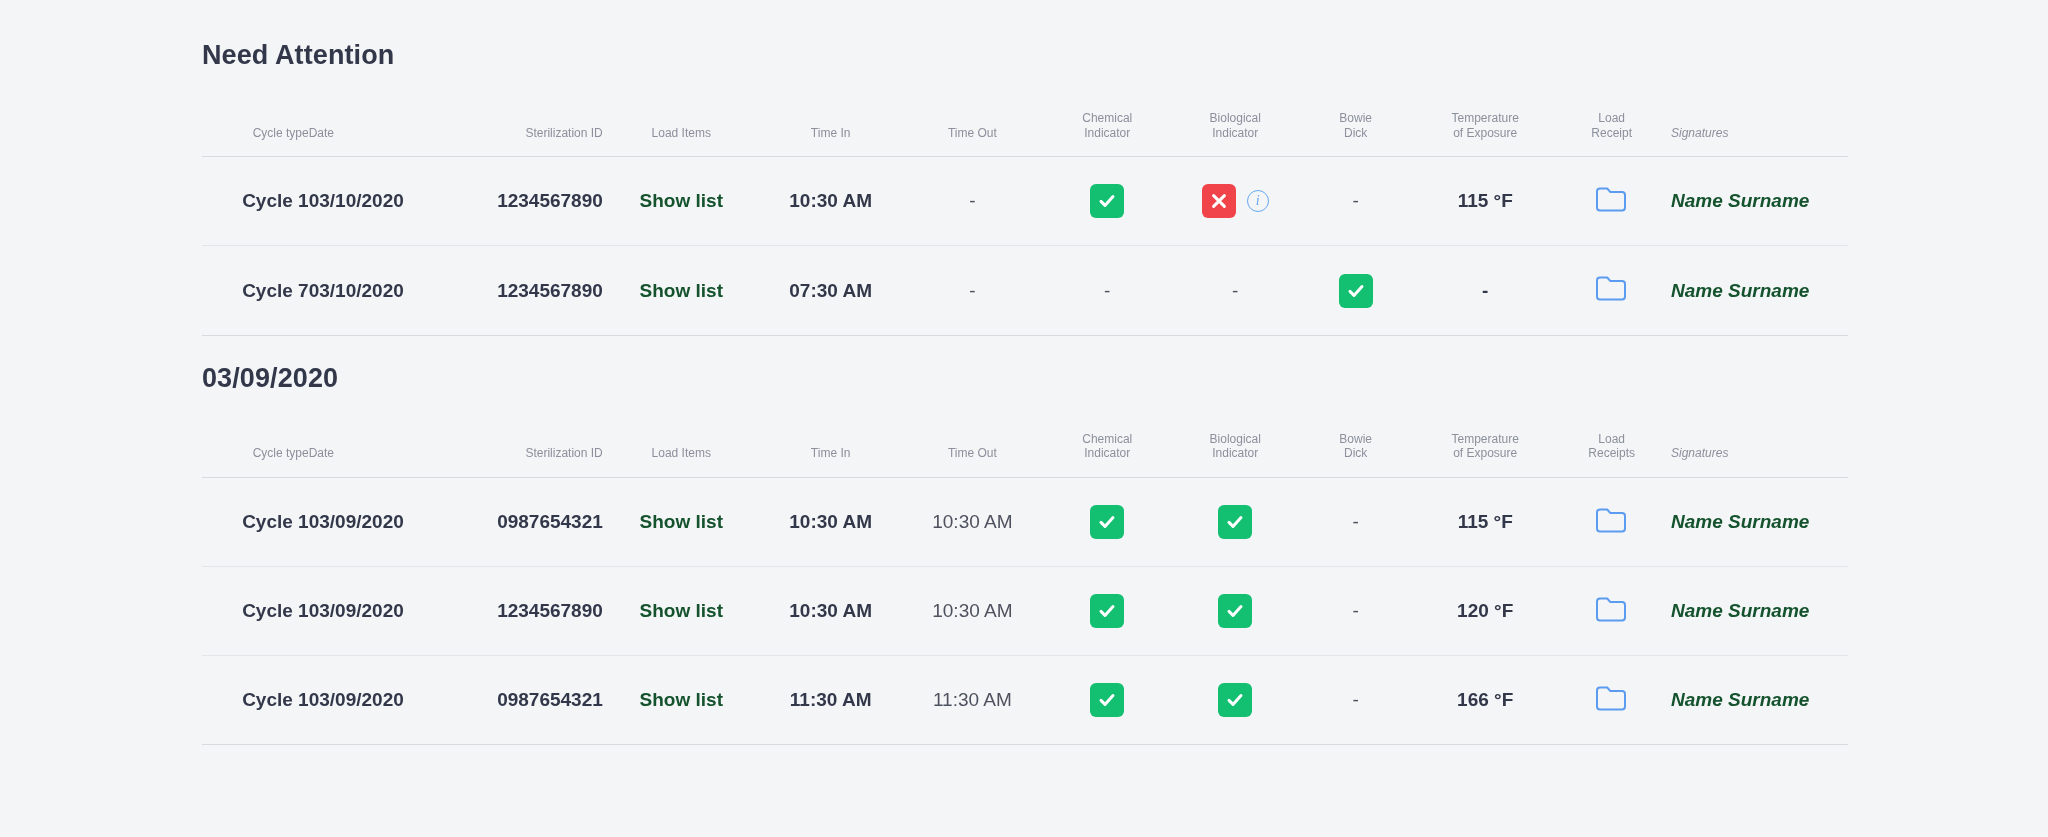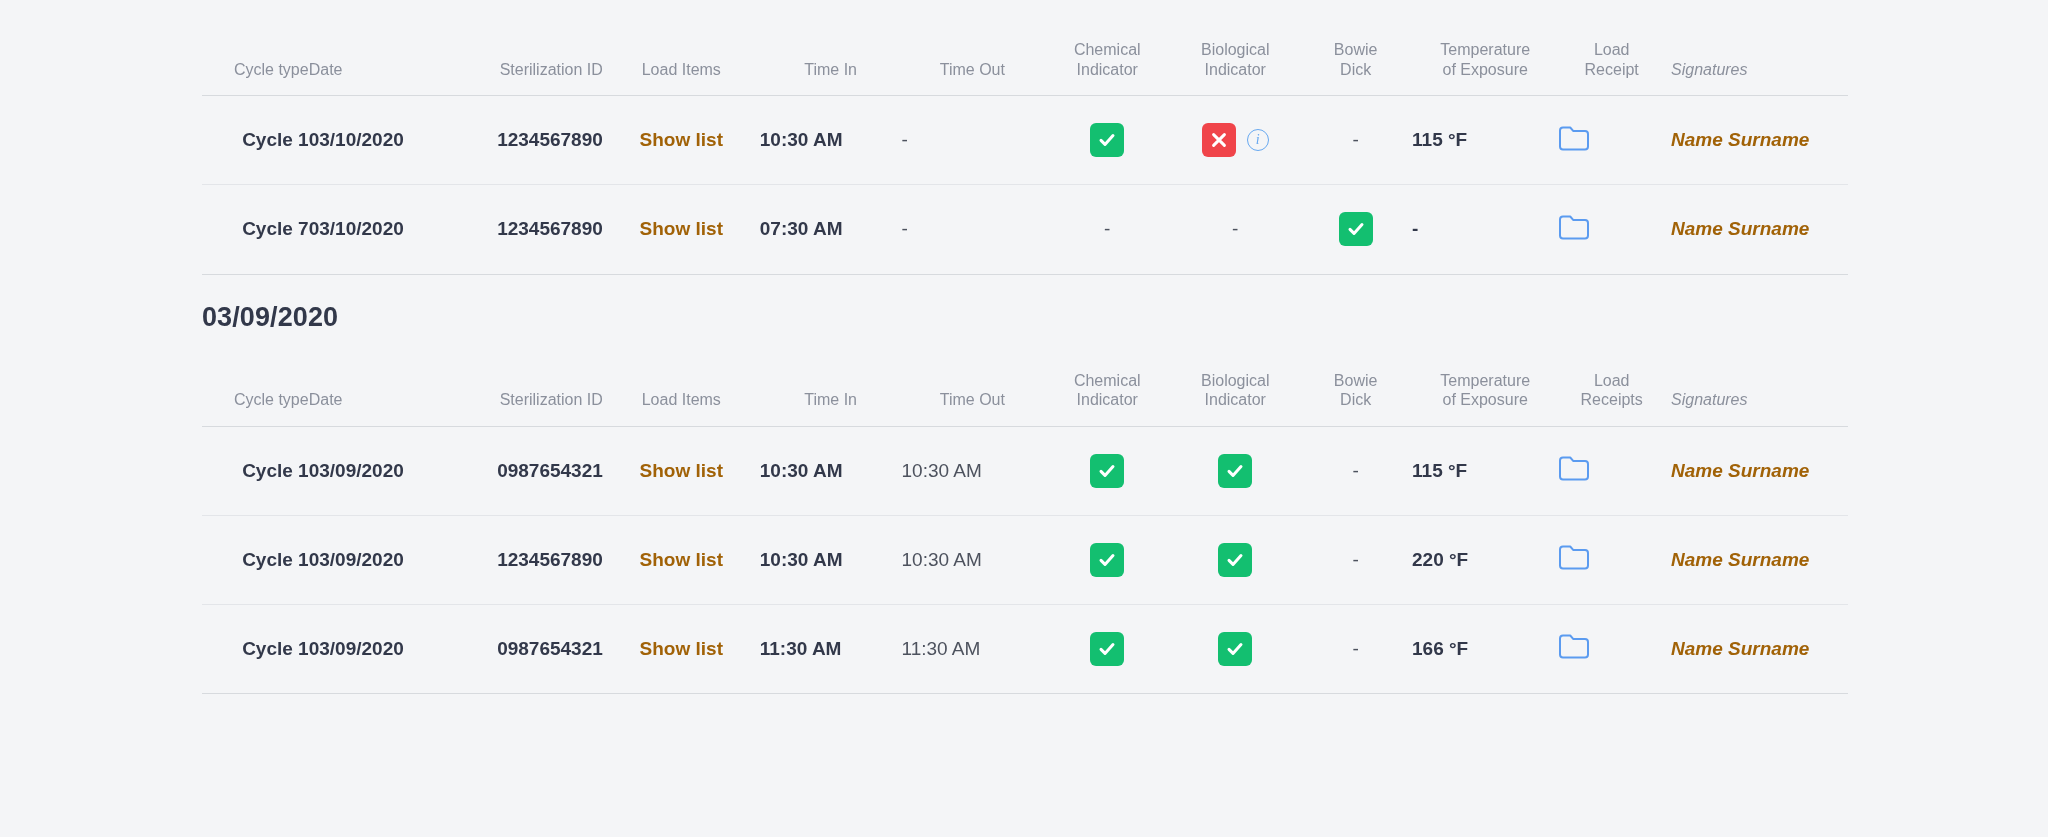--- a/index.html
+++ b/index.html
@@ -32,47 +32,48 @@
   .sec-2 .section-title { padding-top: 27px; }
 
   
   table {
     width: 100%;
     border-collapse: collapse;
     table-layout: fixed;
   }
 
   thead th {
-    font-size: 16px;
+    font-size: 12px;
     font-weight: normal;
     color: #8b909c;
     line-height: 1.22;
     text-align: center;
     vertical-align: bottom;
     padding: 0 0 16px 0;
     white-space: pre-line;
   }
   .sec-1 thead th { padding-top: 40px; }
   .sec-2 thead th { padding-top: 38px; }
 
   tbody td {
     font-size: 19px;
     color: #32384a;
+    text-align: center;
     height: 89px;
     vertical-align: middle;
     border-top: 1px solid #e3e5e9;
   }
   tbody tr:first-child td { border-top: 1px solid #d7dade; }
 
   .sec-2 tbody tr:last-child td { border-bottom: 1px solid #d7dade; }
   .sec-1 { border-bottom: 1px solid #d7dade; }
 
   td.bold { font-weight: bold; }
   td.link, .linktext {
-    color: #a16207;
+    color: #14532d;
     font-weight: bold;
     cursor: pointer;
   }
   td.dim { color: #4d525e; }
 
   
   col.c-cycle   { width: 7.0%;  }
   col.c-date    { width: 8.3%;  }
   col.c-ster    { width: 11.0%; }
   col.c-load    { width: 10.3%; }
@@ -130,20 +131,21 @@
   .folder-icon { display: inline-block; vertical-align: middle; cursor: pointer; }
 
   .dash { color: #4d525e; font-size: 19px; }
 </style>
 </head>
 <body>
 
 <div class="page">
   <div id="sections-root">
       <div class="section sec-1">
+        <div class="section-title">Need Attention</div>
         <table>
           <colgroup>
             <col class="c-cycle">
             <col class="c-date">
             <col class="c-ster">
             <col class="c-load">
             <col class="c-tin">
             <col class="c-tout">
             <col class="c-chem">
             <col class="c-bio">
@@ -344,21 +346,21 @@
                       <path d="M4 10.4 L8 14.4 L16 5.6" stroke="#fff" stroke-width="3" fill="none" stroke-linecap="round" stroke-linejoin="round"></path>
                     </svg>
                   </span>
                 </div>
               </td>
               <td>
                 <div class="cellwrap">
                   <span class="dash">-</span>
                 </div>
               </td>
-              <td class="bold">220 °F</td>
+              <td class="bold">120 °F</td>
               <td><span class="folder-icon"><svg width="34" height="28" viewBox="0 0 34 28">
                     <path d="M2 6.5 a3 3 0 0 1 3-3 h7.2 l3.2 3.6 h11.6 a3 3 0 0 1 3 3 v12.4 a3 3 0 0 1 -3 3 h-22 a3 3 0 0 1 -3 -3 z" fill="none" stroke="#5b9bf0" stroke-width="2" stroke-linejoin="round"></path>
                   </svg></span></td>
               <td class="link v-sig">Name Surname</td>
             </tr>
             <tr>
               <td class="bold v-cycle">Cycle 1</td>
               <td class="bold v-date">03/09/2020</td>
               <td class="bold v-ster">0987654321</td>
               <td class="link v-load">Show list</td>

